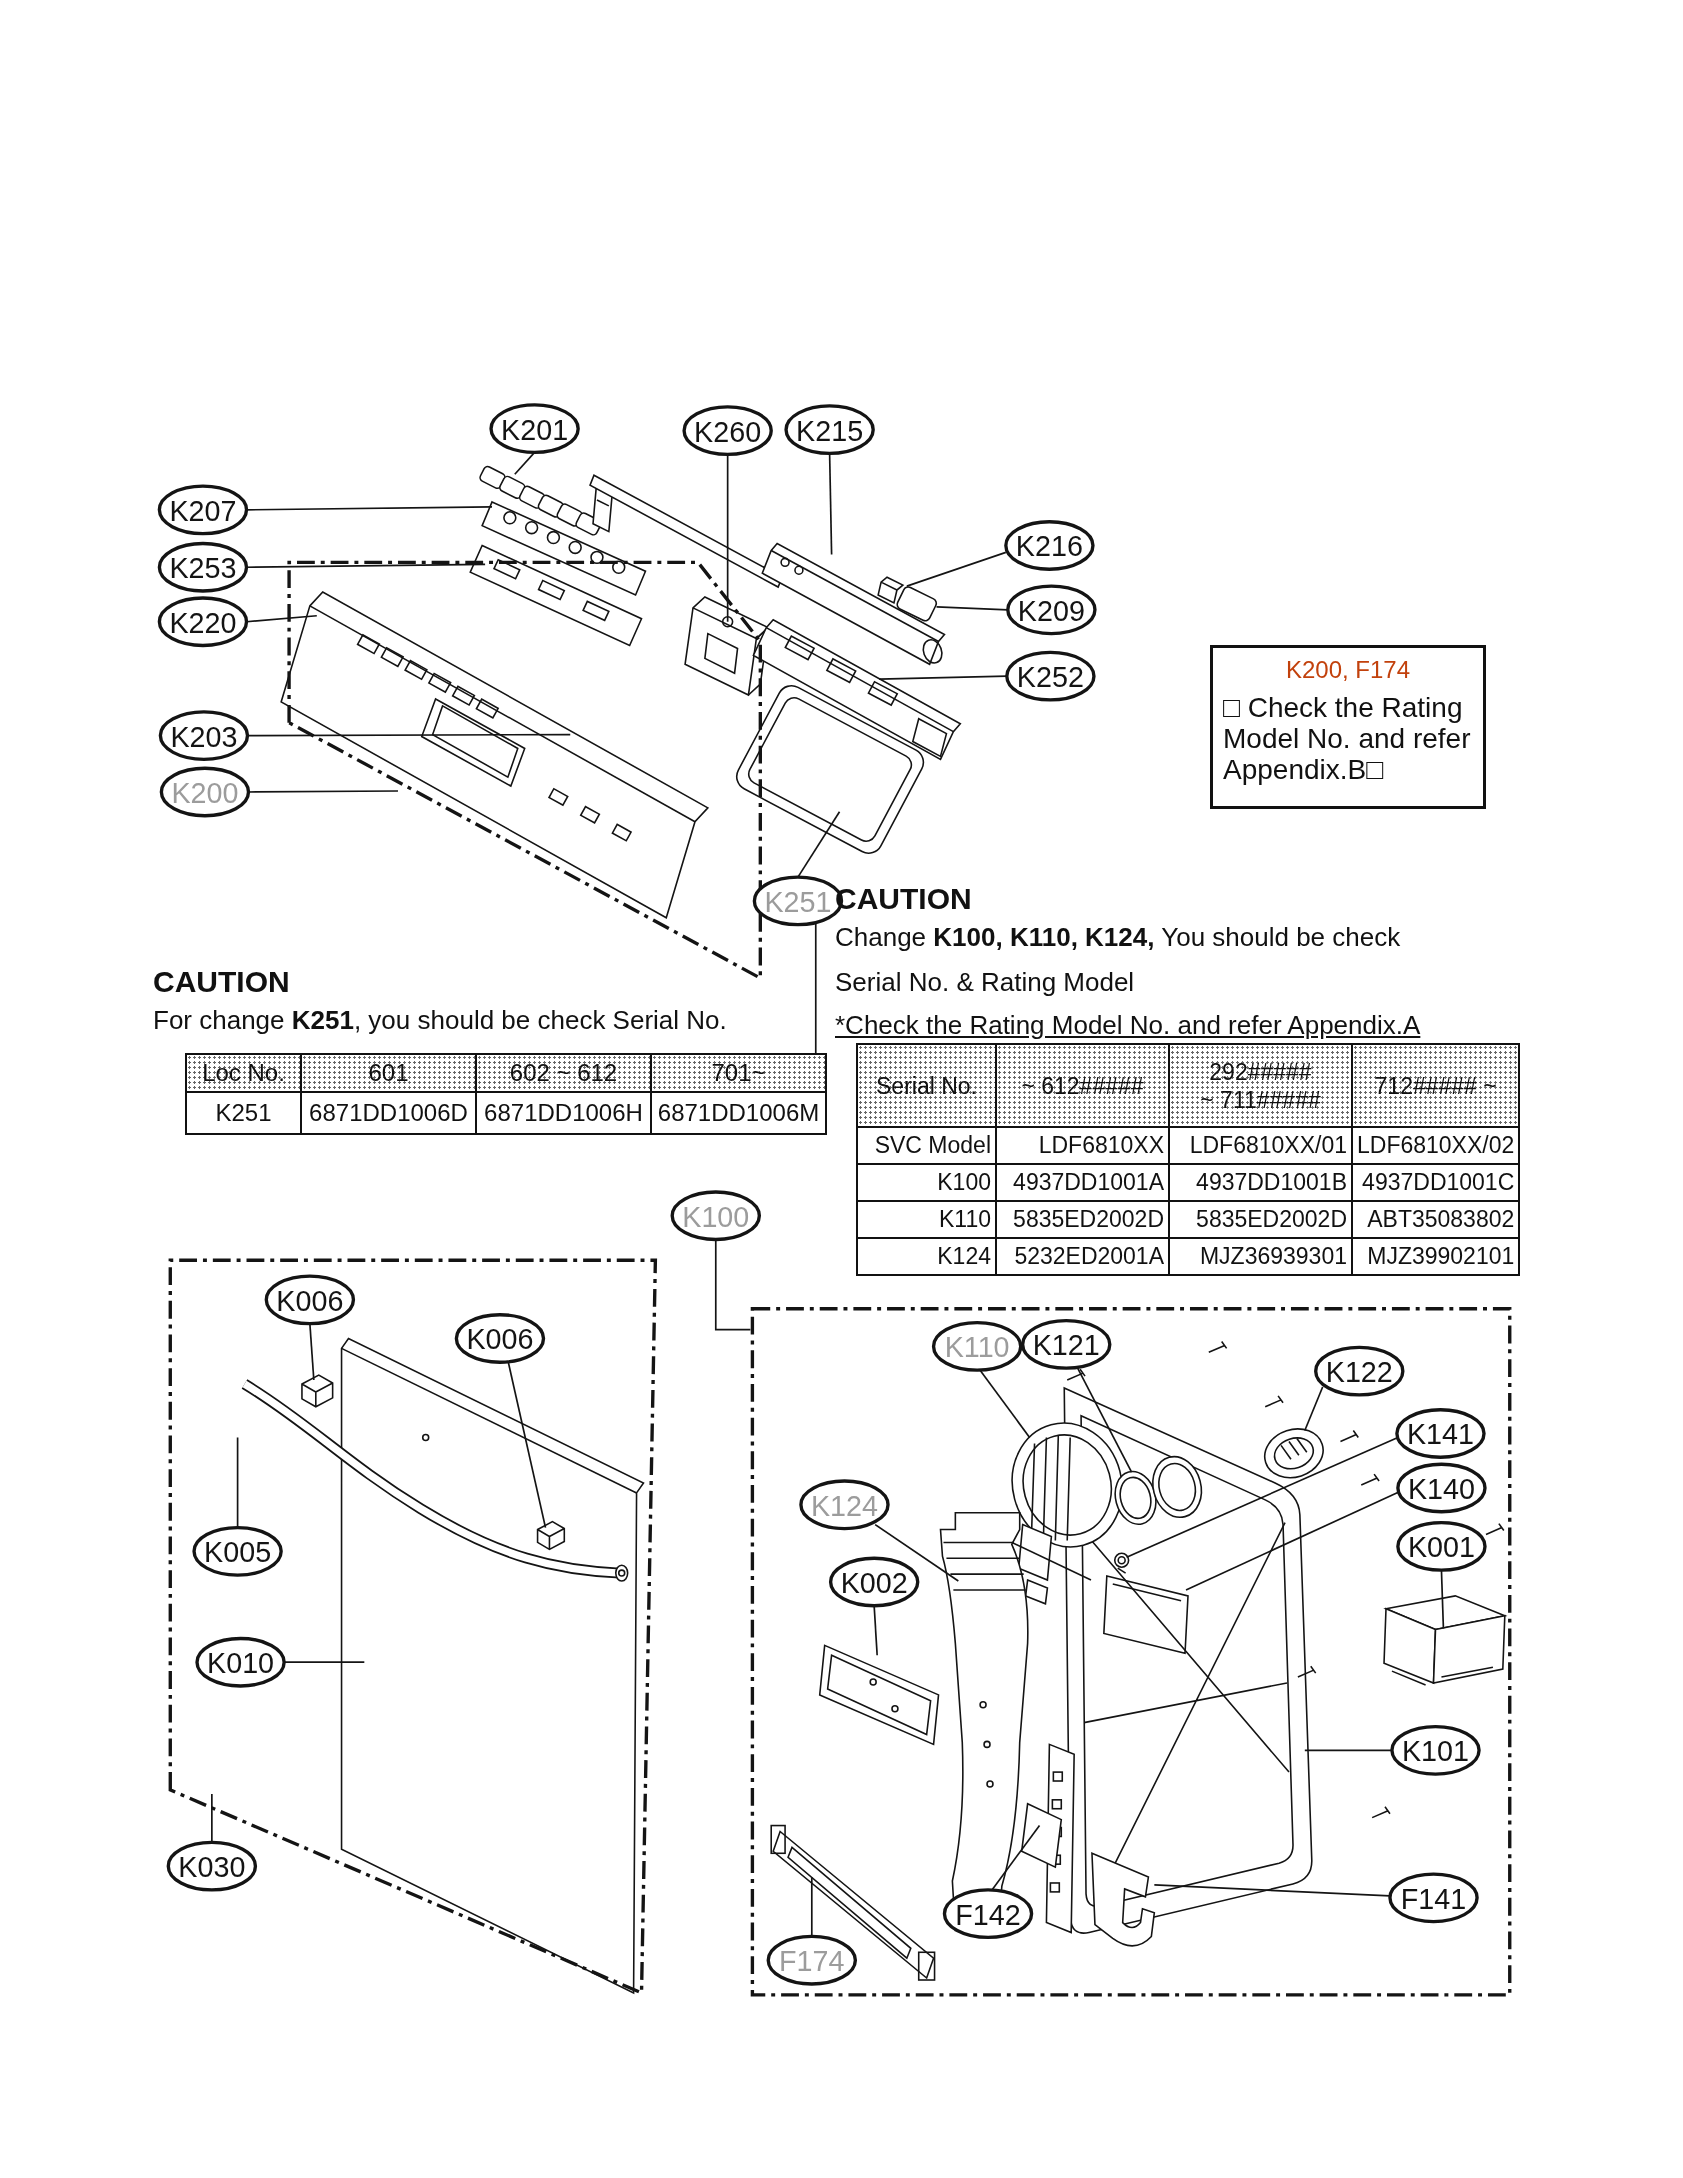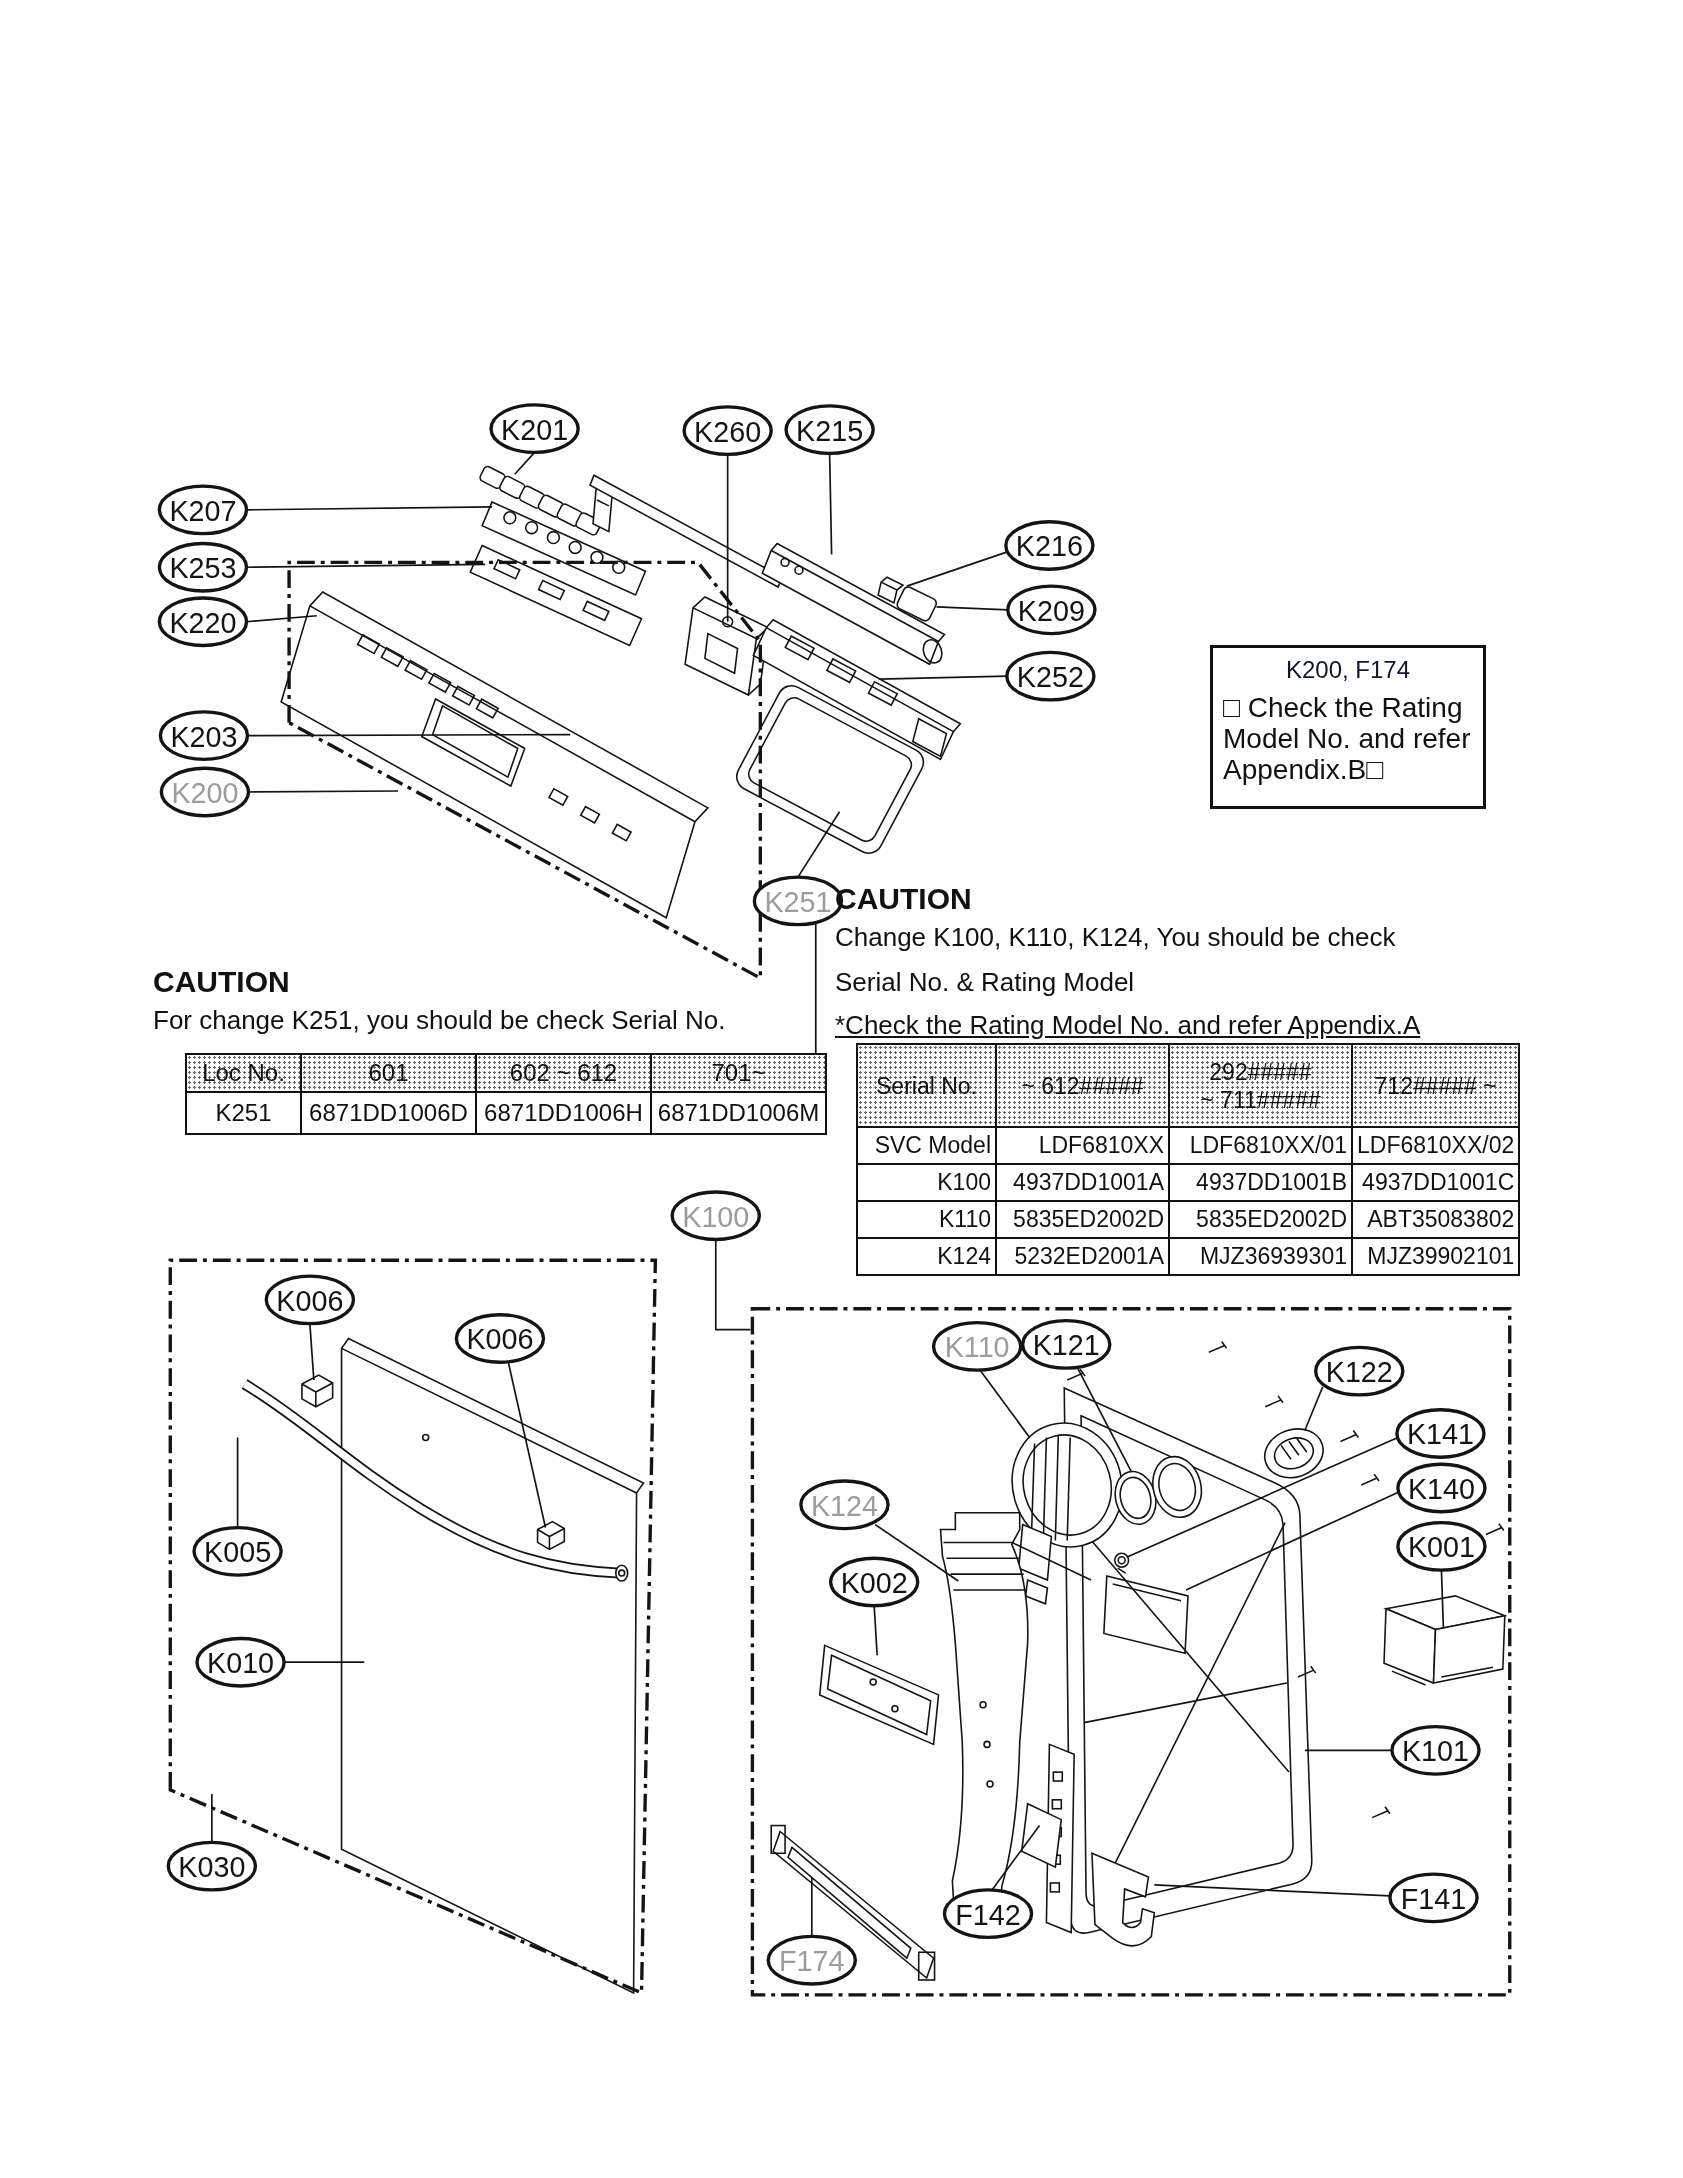--- a/index.html
+++ b/index.html
@@ -9,35 +9,35 @@
   .dash{fill:none;stroke:#141414;stroke-width:3.4;stroke-dasharray:18 6 4 6;}
   .leader{fill:none;stroke:#141414;stroke-width:1.7;}
   .bubble{fill:#fff;stroke:#141414;stroke-width:3.4;}
   .bubble-label{font-size:29px;fill:#141414;text-anchor:middle;dominant-baseline:central;}
   .gray-t{fill:#9c9c9c;}
   .part{stroke:#141414;fill:#fff;stroke-width:1.6;}
   .part-n{stroke:#141414;fill:none;stroke-width:1.6;}
   .blk{position:absolute;}
   .c-title{font-size:30px;font-weight:bold;line-height:32px;}
   .c-line{font-size:26px;line-height:33px;margin-top:6px;}
-  .c-line b{font-weight:normal;}
+  .c-line b{font-weight:bold;}
   .underl{text-decoration:underline;}
   table{border-collapse:collapse;table-layout:fixed;background:#fff;}
   table,th,td{border:2.5px solid #111;}
   th,td{font-weight:normal;text-align:center;padding:0 4px;overflow:hidden;}
   #tbl-left{font-size:24px;}
   #tbl-left th{height:36px;}
   #tbl-left td{height:40px;}
   #tbl-right{font-size:23px;}
   #tbl-right th{height:81px;white-space:pre-line;line-height:28px;}
   #tbl-right td{height:35px;text-align:right;}
   .dotted{background-image:radial-gradient(circle,#666 1px,rgba(0,0,0,0) 1.3px);
           background-size:5px 5px;background-color:#fff;}
   #info-box{left:1210px;top:645px;width:270px;height:158px;border:3px solid #111;}
-  #info-title{font-size:24px;color:#0f172a;text-align:center;margin-top:8px;}
+  #info-title{font-size:24px;color:#c2410c;text-align:center;margin-top:8px;}
   #info-lines{font-size:28px;line-height:31px;margin:8px 0 0 10px;}
 </style>
 </head>
 <body>
 
 <svg id="art" width="1683" height="2178" viewBox="0 0 1700 2200">
   <defs>
     <g id="screw">
         <path class="part-n" d="M-9,4 L7,-3 M4,-7 L9,0"></path>
       </g>

